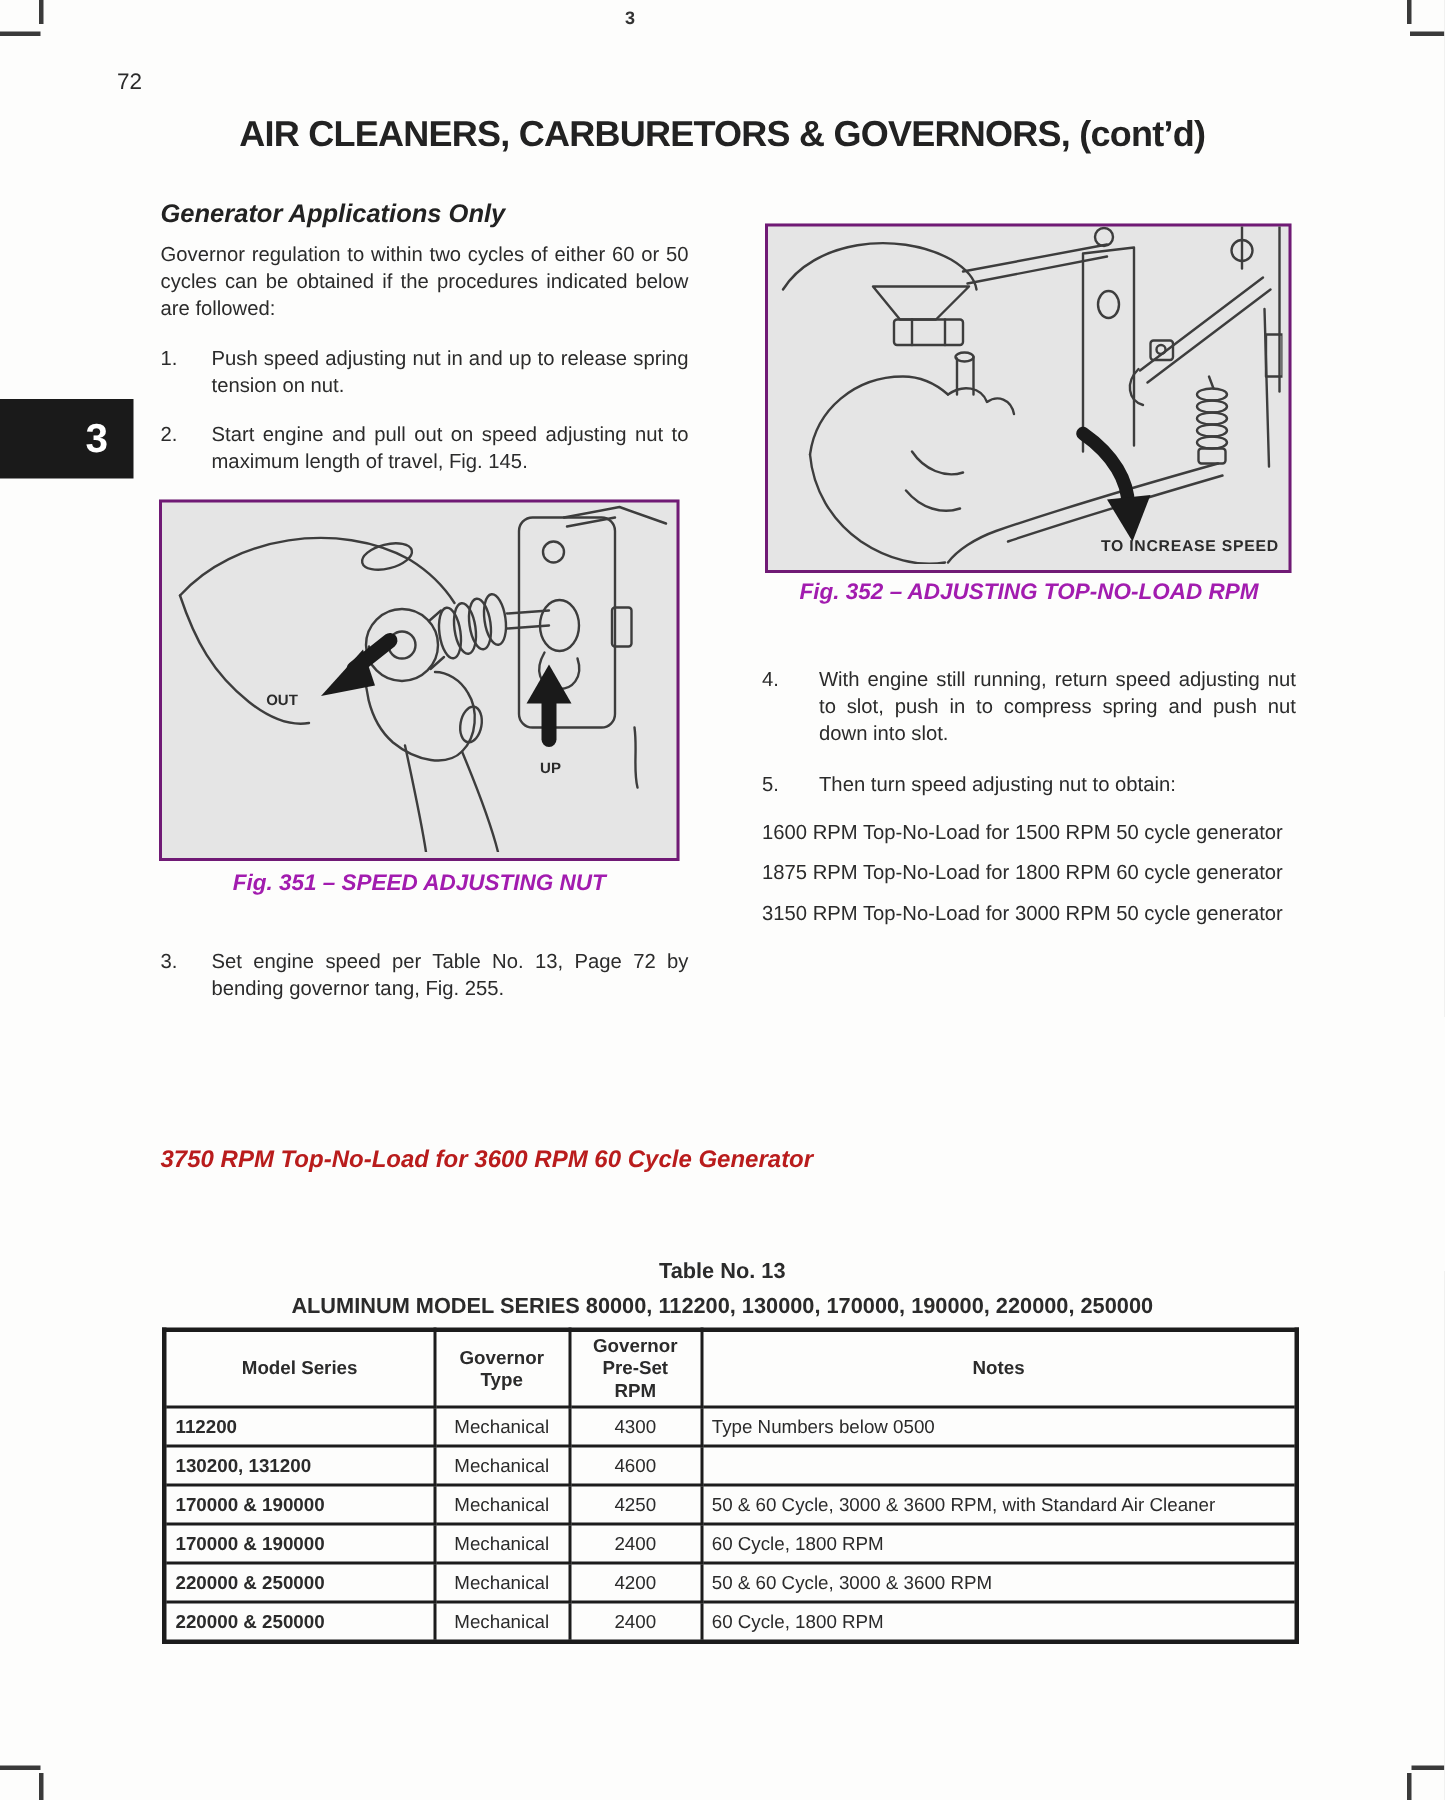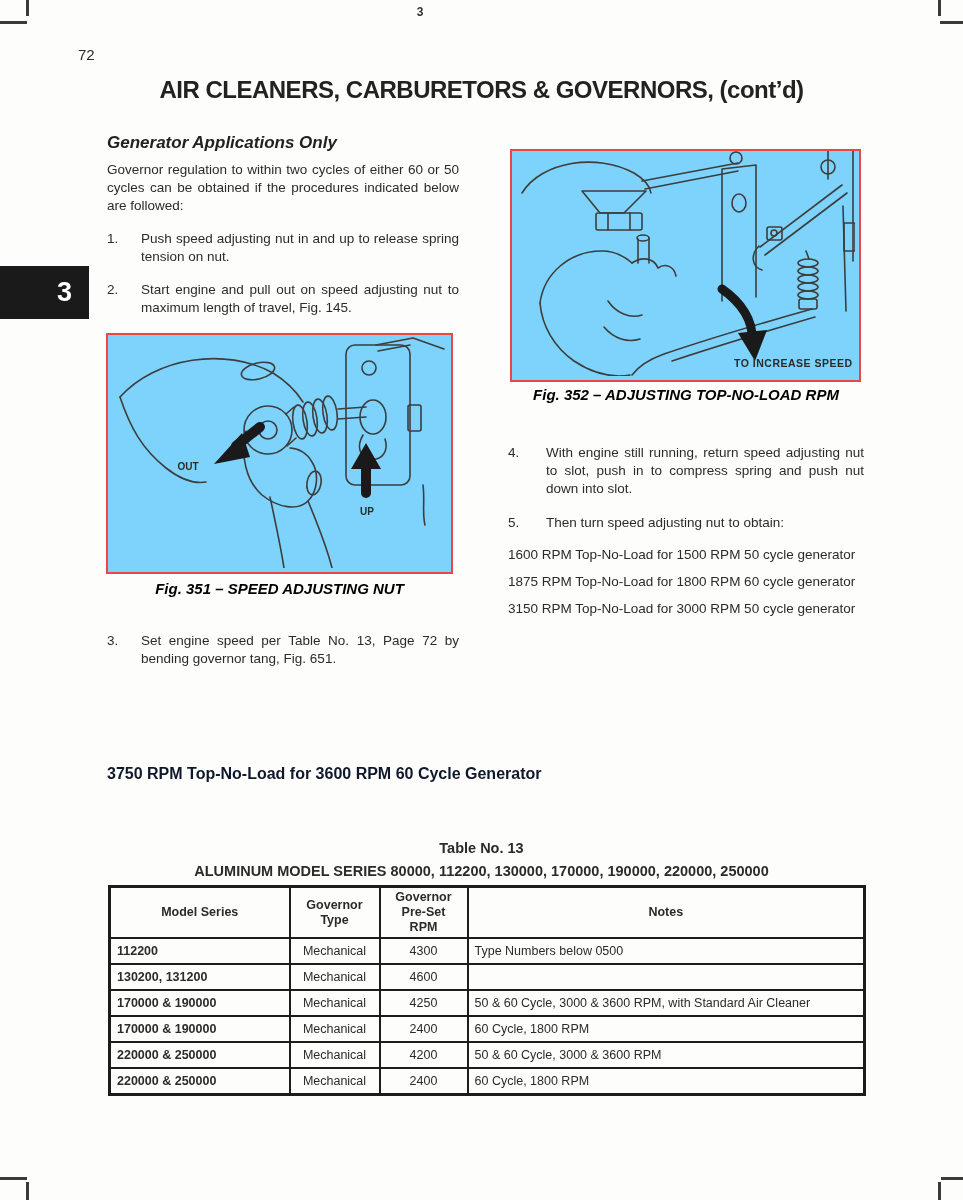--- a/index.html
+++ b/index.html
@@ -17,31 +17,31 @@
   .side-tab{position:absolute;left:0;top:266px;width:89px;height:53px;background:#1a1a1a;
     color:#fff;display:flex;align-items:center;justify-content:flex-end;
     padding-right:17px;box-sizing:border-box;font-size:27px;font-weight:bold;}
   .col-left{position:absolute;left:107px;top:133px;width:352px;}
   .col-right{position:absolute;left:508px;top:145px;width:356px;}
   .sec-heading{font-size:17px;font-weight:bold;font-style:italic;margin:0 0 8px 0;color:#222;}
   .body-text{font-size:13.5px;line-height:18px;text-align:justify;margin:0;}
   .step{display:flex;margin-top:15px;}
   .step .n{width:34px;flex:none;font-size:13.5px;line-height:18px;}
   .step .t{flex:1;font-size:13.5px;line-height:18px;text-align:justify;}
-  .figure-box{position:absolute;border:2px solid #ef4444;background:#7dd3fc;text-align:center;}
+  .figure-box{position:absolute;border:2px solid #701a75;background:#e5e5e5;text-align:center;}
   .fig351{left:106px;top:333px;width:343px;height:237px;}
   .fig352{left:510px;top:149px;width:347px;height:229px;}
   .fig-caption{position:absolute;font-size:15px;font-style:italic;font-weight:bold;
-    color:#000000;text-align:center;}
+    color:#a21caf;text-align:center;}
   .cap351{left:106px;top:580px;width:347px;}
   .cap352{left:508px;top:386px;width:356px;}
   .step3{position:absolute;left:107px;top:617px;width:352px;}
   .rpm-block p{font-size:13.5px;line-height:18px;text-align:justify;margin:14px 0 0 0;}
   .highlight-line{position:absolute;left:107px;top:765px;font-size:16px;
-    font-weight:bold;color:#0f172a;}
+    font-weight:bold;font-style:italic;color:#b91c1c;}
   .table-title{position:absolute;left:0;top:840px;width:963px;text-align:center;
     font-size:14.5px;font-weight:bold;}
   .table-subtitle{position:absolute;left:0;top:863px;width:963px;text-align:center;
     font-size:14.5px;font-weight:bold;}
   table.data{position:absolute;left:108px;top:885px;width:755px;border-collapse:collapse;
     border:3px solid #1c1c1c;table-layout:fixed;}
   table.data th,table.data td{border:2px solid #1c1c1c;font-size:12.5px;
     padding:2px 6px;color:#2b2b2b;}
   table.data th{font-weight:bold;text-align:center;line-height:15px;height:34px;}
   table.data td{height:20px;}
@@ -130,21 +130,21 @@
         <polygon class="solid" points="243,134 273,134 258,108"></polygon>
       </g>
       <text id="fig351-out" x="80" y="135" font-size="10" text-anchor="middle">OUT</text>
       <text id="fig351-up" x="259" y="180" font-size="10" text-anchor="middle">UP</text>
     </svg>
   </div>
   <div class="fig-caption cap351">Fig. 351 – SPEED ADJUSTING NUT</div>
 
   <div class="step step3">
     <span class="n">3.</span>
-    <span class="t">Set engine speed per Table No. 13, Page 72 by bending governor tang, Fig. 651.</span>
+    <span class="t">Set engine speed per Table No. 13, Page 72 by bending governor tang, Fig. 255.</span>
   </div>
 
   <div class="figure-box fig352">
     <svg class="svgart" width="343" height="225" viewBox="0 0 343 225">
 
       <path d="M10,42 C30,10 85,2 122,22 C132,28 138,35 139,42"></path>
       <path d="M70,40 L134,40 L112,62 L88,62 Z"></path>
       <rect x="84" y="62" width="46" height="17" rx="2"></rect>
       <line x1="96" y1="62" x2="96" y2="79"></line>
       <line x1="118" y1="62" x2="118" y2="79"></line>

